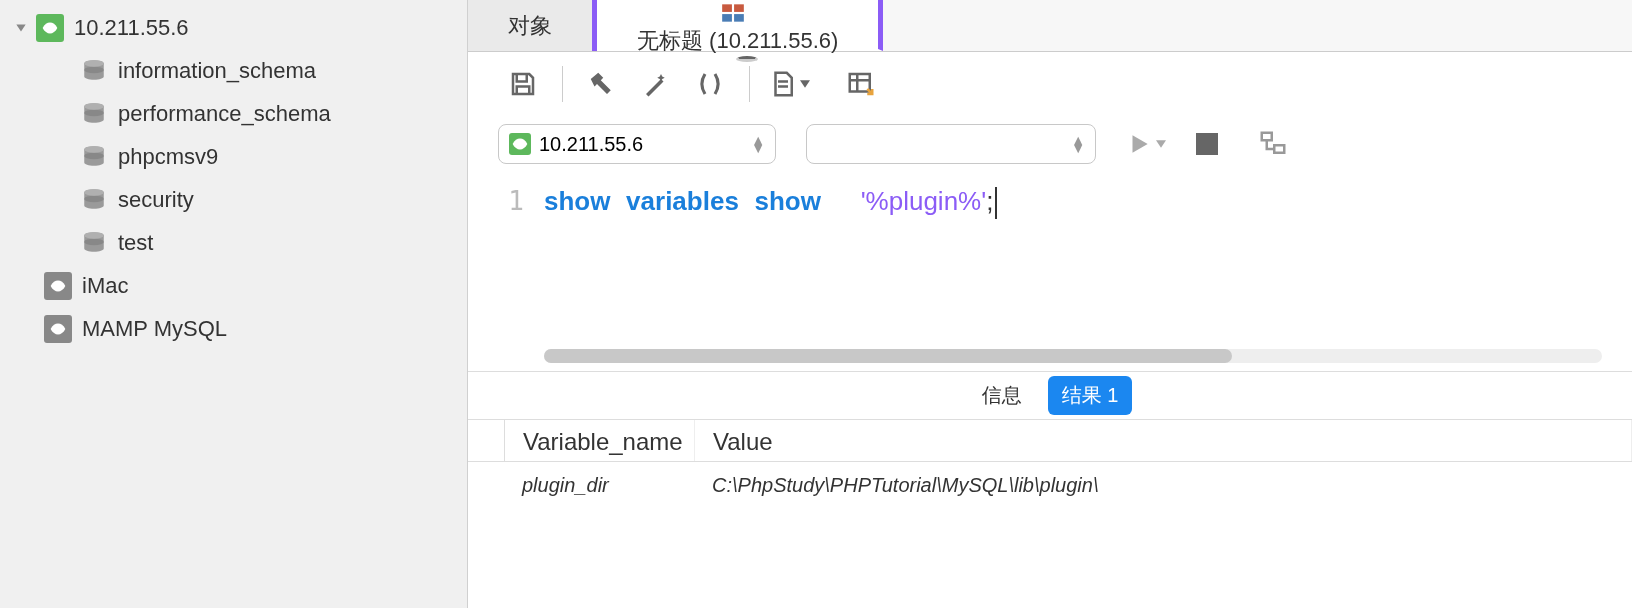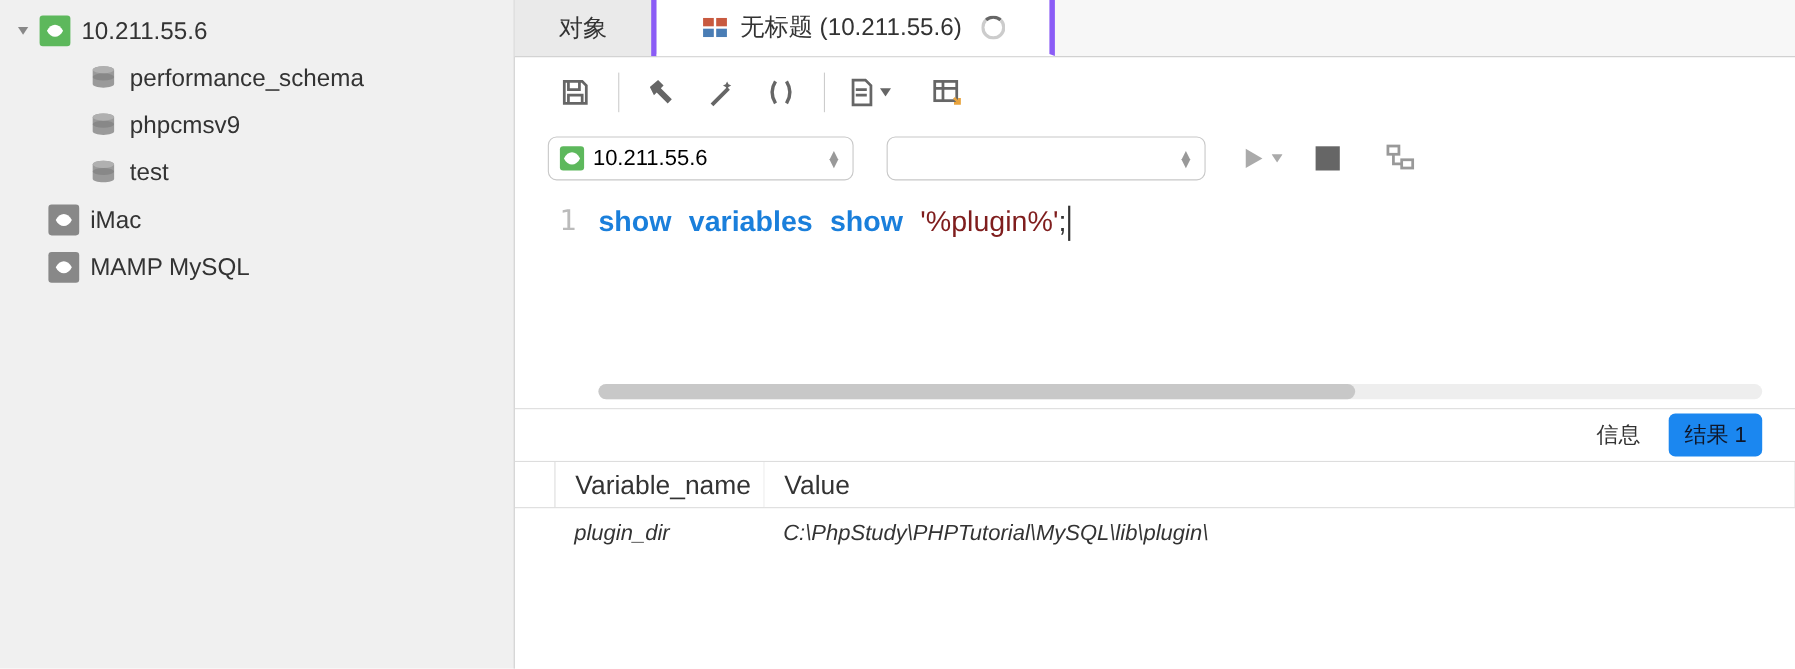--- a/index.html
+++ b/index.html
@@ -10,45 +10,45 @@
 .tree-row.db { padding-left: 80px; }
 .tree-row.conn2 { padding-left: 44px; }
 .disclosure { width: 18px; height: 18px; margin-right: 6px; display: inline-flex; align-items: center; justify-content: center; color: #888; }
 .conn-icon { width: 28px; height: 28px; background: #5db85c; border-radius: 3px; margin-right: 10px; display: inline-flex; align-items: center; justify-content: center; }
 .conn-icon.gray { background: #888; }
 .conn-icon svg { width: 22px; height: 22px; }
 .db-icon { width: 28px; height: 28px; margin-right: 10px; display: inline-flex; align-items: center; justify-content: center; color: #9a9a9a; }
 .main { flex: 1; display: flex; flex-direction: column; }
 .tabs { height: 52px; display: flex; border-bottom: 1px solid #ccc; background: #f7f7f7; }
 .tab { display: flex; align-items: center; padding: 0 40px; font-size: 22px; color: #333; border-right: 5px solid #8b5cf6; background: #eaeaea; cursor: default; position: relative; }
-.tab.active { background: #fff; border-bottom: 2px solid #fff; }
+.tab.active { background: #fff; border-bottom: 2px solid #fff; flex-direction: column; }
 .tab-icon { width: 26px; height: 26px; margin-right: 10px; display: inline-flex; align-items: center; justify-content: center; }
 .spinner { width: 22px; height: 22px; border: 3px solid #ccc; border-top-color: #666; border-radius: 50%; margin-left: 18px; }
 .toolbar { height: 64px; display: flex; align-items: center; padding: 0 30px; border-bottom: 1px solid transparent; gap: 4px; }
 .tool-btn { width: 50px; height: 50px; display: inline-flex; align-items: center; justify-content: center; color: #666; cursor: pointer; }
 .tool-sep { width: 1px; height: 36px; background: #ccc; margin: 0 10px; }
 .selectors { height: 56px; display: flex; align-items: center; padding: 0 30px; gap: 30px; }
 .combo { height: 40px; border: 1px solid #c8c8c8; border-radius: 8px; display: flex; align-items: center; padding: 0 10px; font-size: 20px; background: #fff; position: relative; }
 .combo.conn-combo { width: 278px; }
 .combo.schema-combo { width: 290px; }
 .combo-arrows { margin-left: auto; color: #999; font-size: 14px; display: flex; flex-direction: column; line-height: 8px; }
 .run-btn { color: #aaa; font-size: 22px; display: inline-flex; align-items: center; }
 .stop-btn { width: 22px; height: 22px; background: #666; }
 .editor { position: relative; flex: 0 0 auto; height: 200px; display: flex; border-bottom: 1px solid #ddd; }
 .gutter { width: 76px; text-align: right; padding: 14px 20px 0 0; font-family: Menlo, monospace; font-size: 26px; color: #bbb; }
 .code { flex: 1; padding: 14px 0 0 0; font-family: Menlo, monospace; font-size: 26px; white-space: pre; }
 .kw { color: #1a7fdb; font-weight: 700; }
-.str { color: #7f1d1d; }
+.str { color: #8b5cf6; margin-left: 24px; }
 .semi { color: #333; }
 .cursor-line { display: inline-block; width: 2px; height: 32px; background: #333; vertical-align: middle; margin-left: 2px; }
 .hscroll { position: absolute; bottom: 8px; left: 76px; right: 30px; height: 14px; background: #eee; border-radius: 7px; }
 .hscroll-thumb { height: 100%; width: 65%; background: #c8c8c8; border-radius: 7px; }
-.results-tabs { height: 48px; display: flex; align-items: center; justify-content: flex-end; padding: 0 30px; gap: 12px; border-bottom: 1px solid #ddd; }
+.results-tabs { height: 48px; display: flex; align-items: center; justify-content: center; padding: 0 30px; gap: 12px; border-bottom: 1px solid #ddd; }
 .rtab { padding: 6px 14px; font-size: 20px; color: #333; border-radius: 6px; cursor: pointer; }
-.rtab.active { background: #1b87f0; color: #0f172a; }
+.rtab.active { background: #1b87f0; color: #ffffff; }
 .table { flex: 1; }
 .thead { display: flex; height: 42px; border-bottom: 1px solid #ddd; }
 .th { padding: 8px 18px; font-size: 24px; color: #333; border-right: 1px solid #eee; }
 .th.handle { width: 30px; border-right: 1px solid #ddd; }
 .th.c1 { width: 190px; }
 .th.c2 { flex: 1; }
 .trow { display: flex; height: 46px; align-items: center; font-style: italic; }
 .td { padding: 8px 18px; font-size: 20px; color: #333; }
 .td.handle { width: 30px; }
 .td.c1 { width: 190px; }
@@ -74,32 +74,54 @@
   <div id="db-list">
       <div class="tree-row db">
         <span class="db-icon">
           <svg viewBox="0 0 24 24" width="26" height="26">
             <ellipse cx="12" cy="5" rx="9" ry="3" fill="#9a9a9a"></ellipse>
             <path d="M3 5v12c0 1.7 4 3 9 3s9-1.3 9-3V5" fill="#9a9a9a"></path>
             <ellipse cx="12" cy="11" rx="9" ry="3" fill="#888"></ellipse>
             <ellipse cx="12" cy="5" rx="9" ry="3" fill="#b0b0b0"></ellipse>
           </svg>
         </span>
+        <span>information_schema</span>
+      </div>
+      <div class="tree-row db">
+        <span class="db-icon">
+          <svg viewBox="0 0 24 24" width="26" height="26">
+            <ellipse cx="12" cy="5" rx="9" ry="3" fill="#9a9a9a"></ellipse>
+            <path d="M3 5v12c0 1.7 4 3 9 3s9-1.3 9-3V5" fill="#9a9a9a"></path>
+            <ellipse cx="12" cy="11" rx="9" ry="3" fill="#888"></ellipse>
+            <ellipse cx="12" cy="5" rx="9" ry="3" fill="#b0b0b0"></ellipse>
+          </svg>
+        </span>
         <span>performance_schema</span>
       </div>
       <div class="tree-row db">
         <span class="db-icon">
           <svg viewBox="0 0 24 24" width="26" height="26">
             <ellipse cx="12" cy="5" rx="9" ry="3" fill="#9a9a9a"></ellipse>
             <path d="M3 5v12c0 1.7 4 3 9 3s9-1.3 9-3V5" fill="#9a9a9a"></path>
             <ellipse cx="12" cy="11" rx="9" ry="3" fill="#888"></ellipse>
             <ellipse cx="12" cy="5" rx="9" ry="3" fill="#b0b0b0"></ellipse>
           </svg>
         </span>
         <span>phpcmsv9</span>
+      </div>
+      <div class="tree-row db">
+        <span class="db-icon">
+          <svg viewBox="0 0 24 24" width="26" height="26">
+            <ellipse cx="12" cy="5" rx="9" ry="3" fill="#9a9a9a"></ellipse>
+            <path d="M3 5v12c0 1.7 4 3 9 3s9-1.3 9-3V5" fill="#9a9a9a"></path>
+            <ellipse cx="12" cy="11" rx="9" ry="3" fill="#888"></ellipse>
+            <ellipse cx="12" cy="5" rx="9" ry="3" fill="#b0b0b0"></ellipse>
+          </svg>
+        </span>
+        <span>security</span>
       </div>
       <div class="tree-row db">
         <span class="db-icon">
           <svg viewBox="0 0 24 24" width="26" height="26">
             <ellipse cx="12" cy="5" rx="9" ry="3" fill="#9a9a9a"></ellipse>
             <path d="M3 5v12c0 1.7 4 3 9 3s9-1.3 9-3V5" fill="#9a9a9a"></path>
             <ellipse cx="12" cy="11" rx="9" ry="3" fill="#888"></ellipse>
             <ellipse cx="12" cy="5" rx="9" ry="3" fill="#b0b0b0"></ellipse>
           </svg>
         </span>

